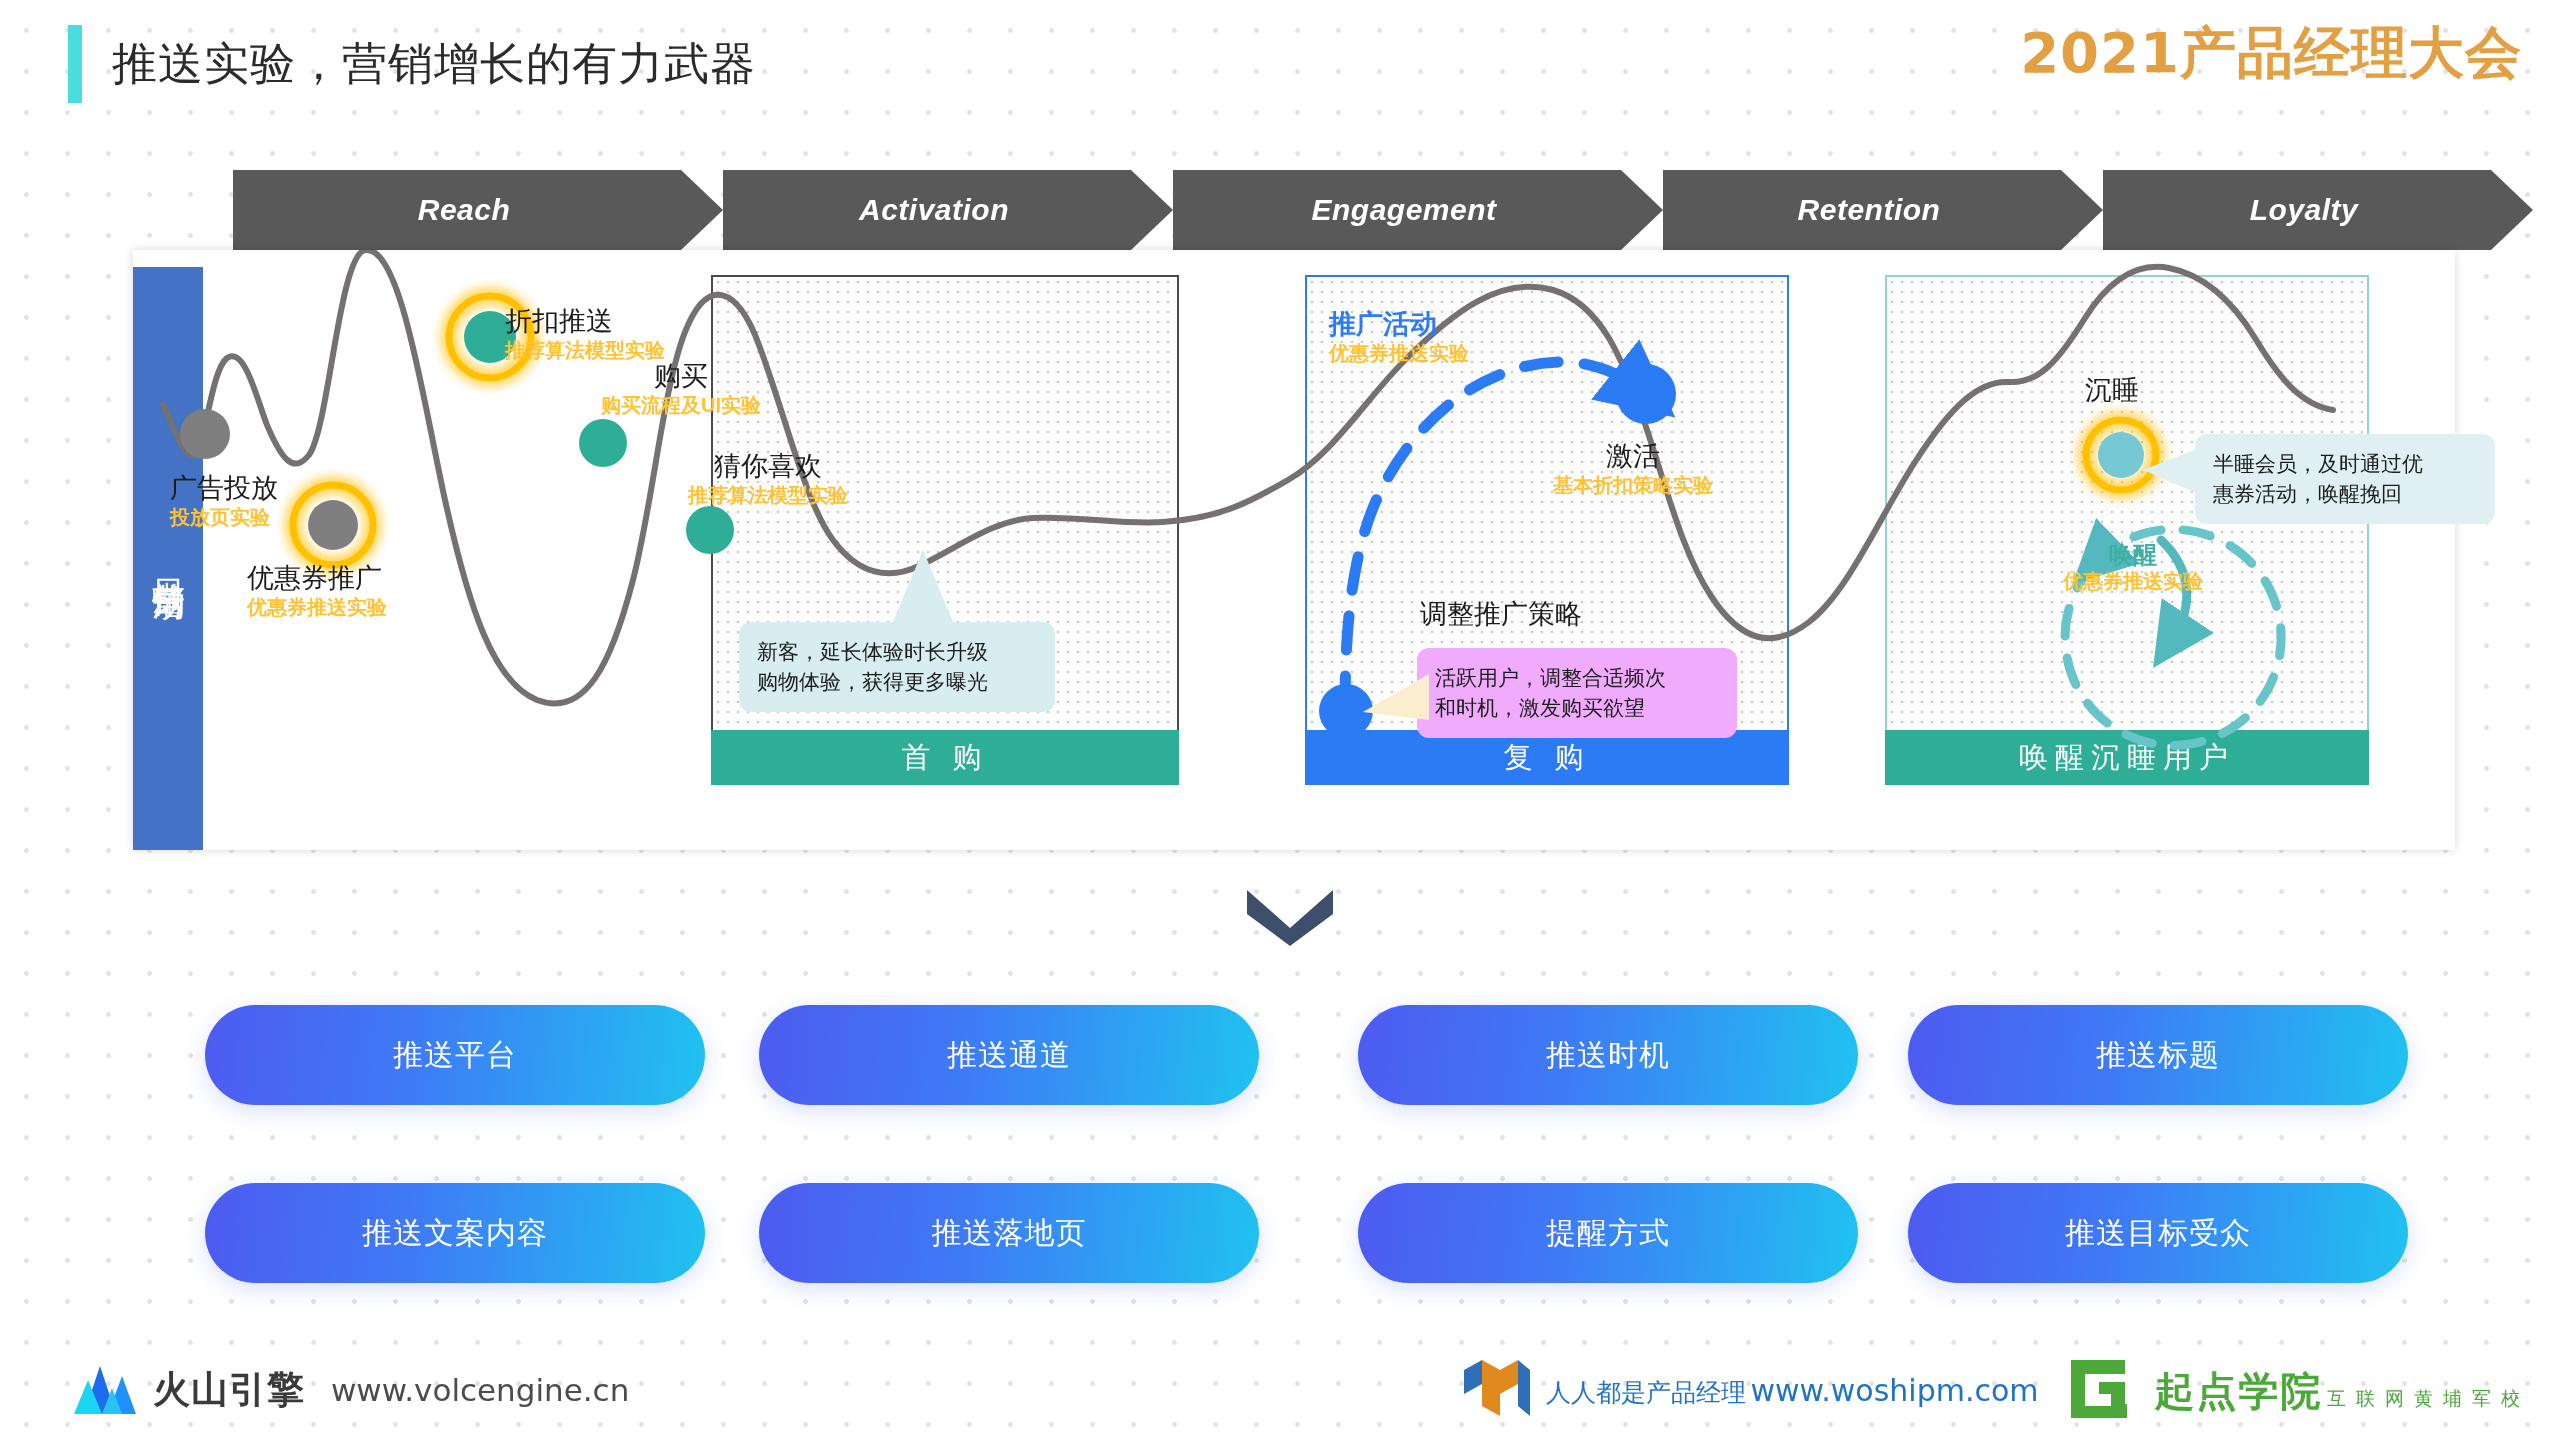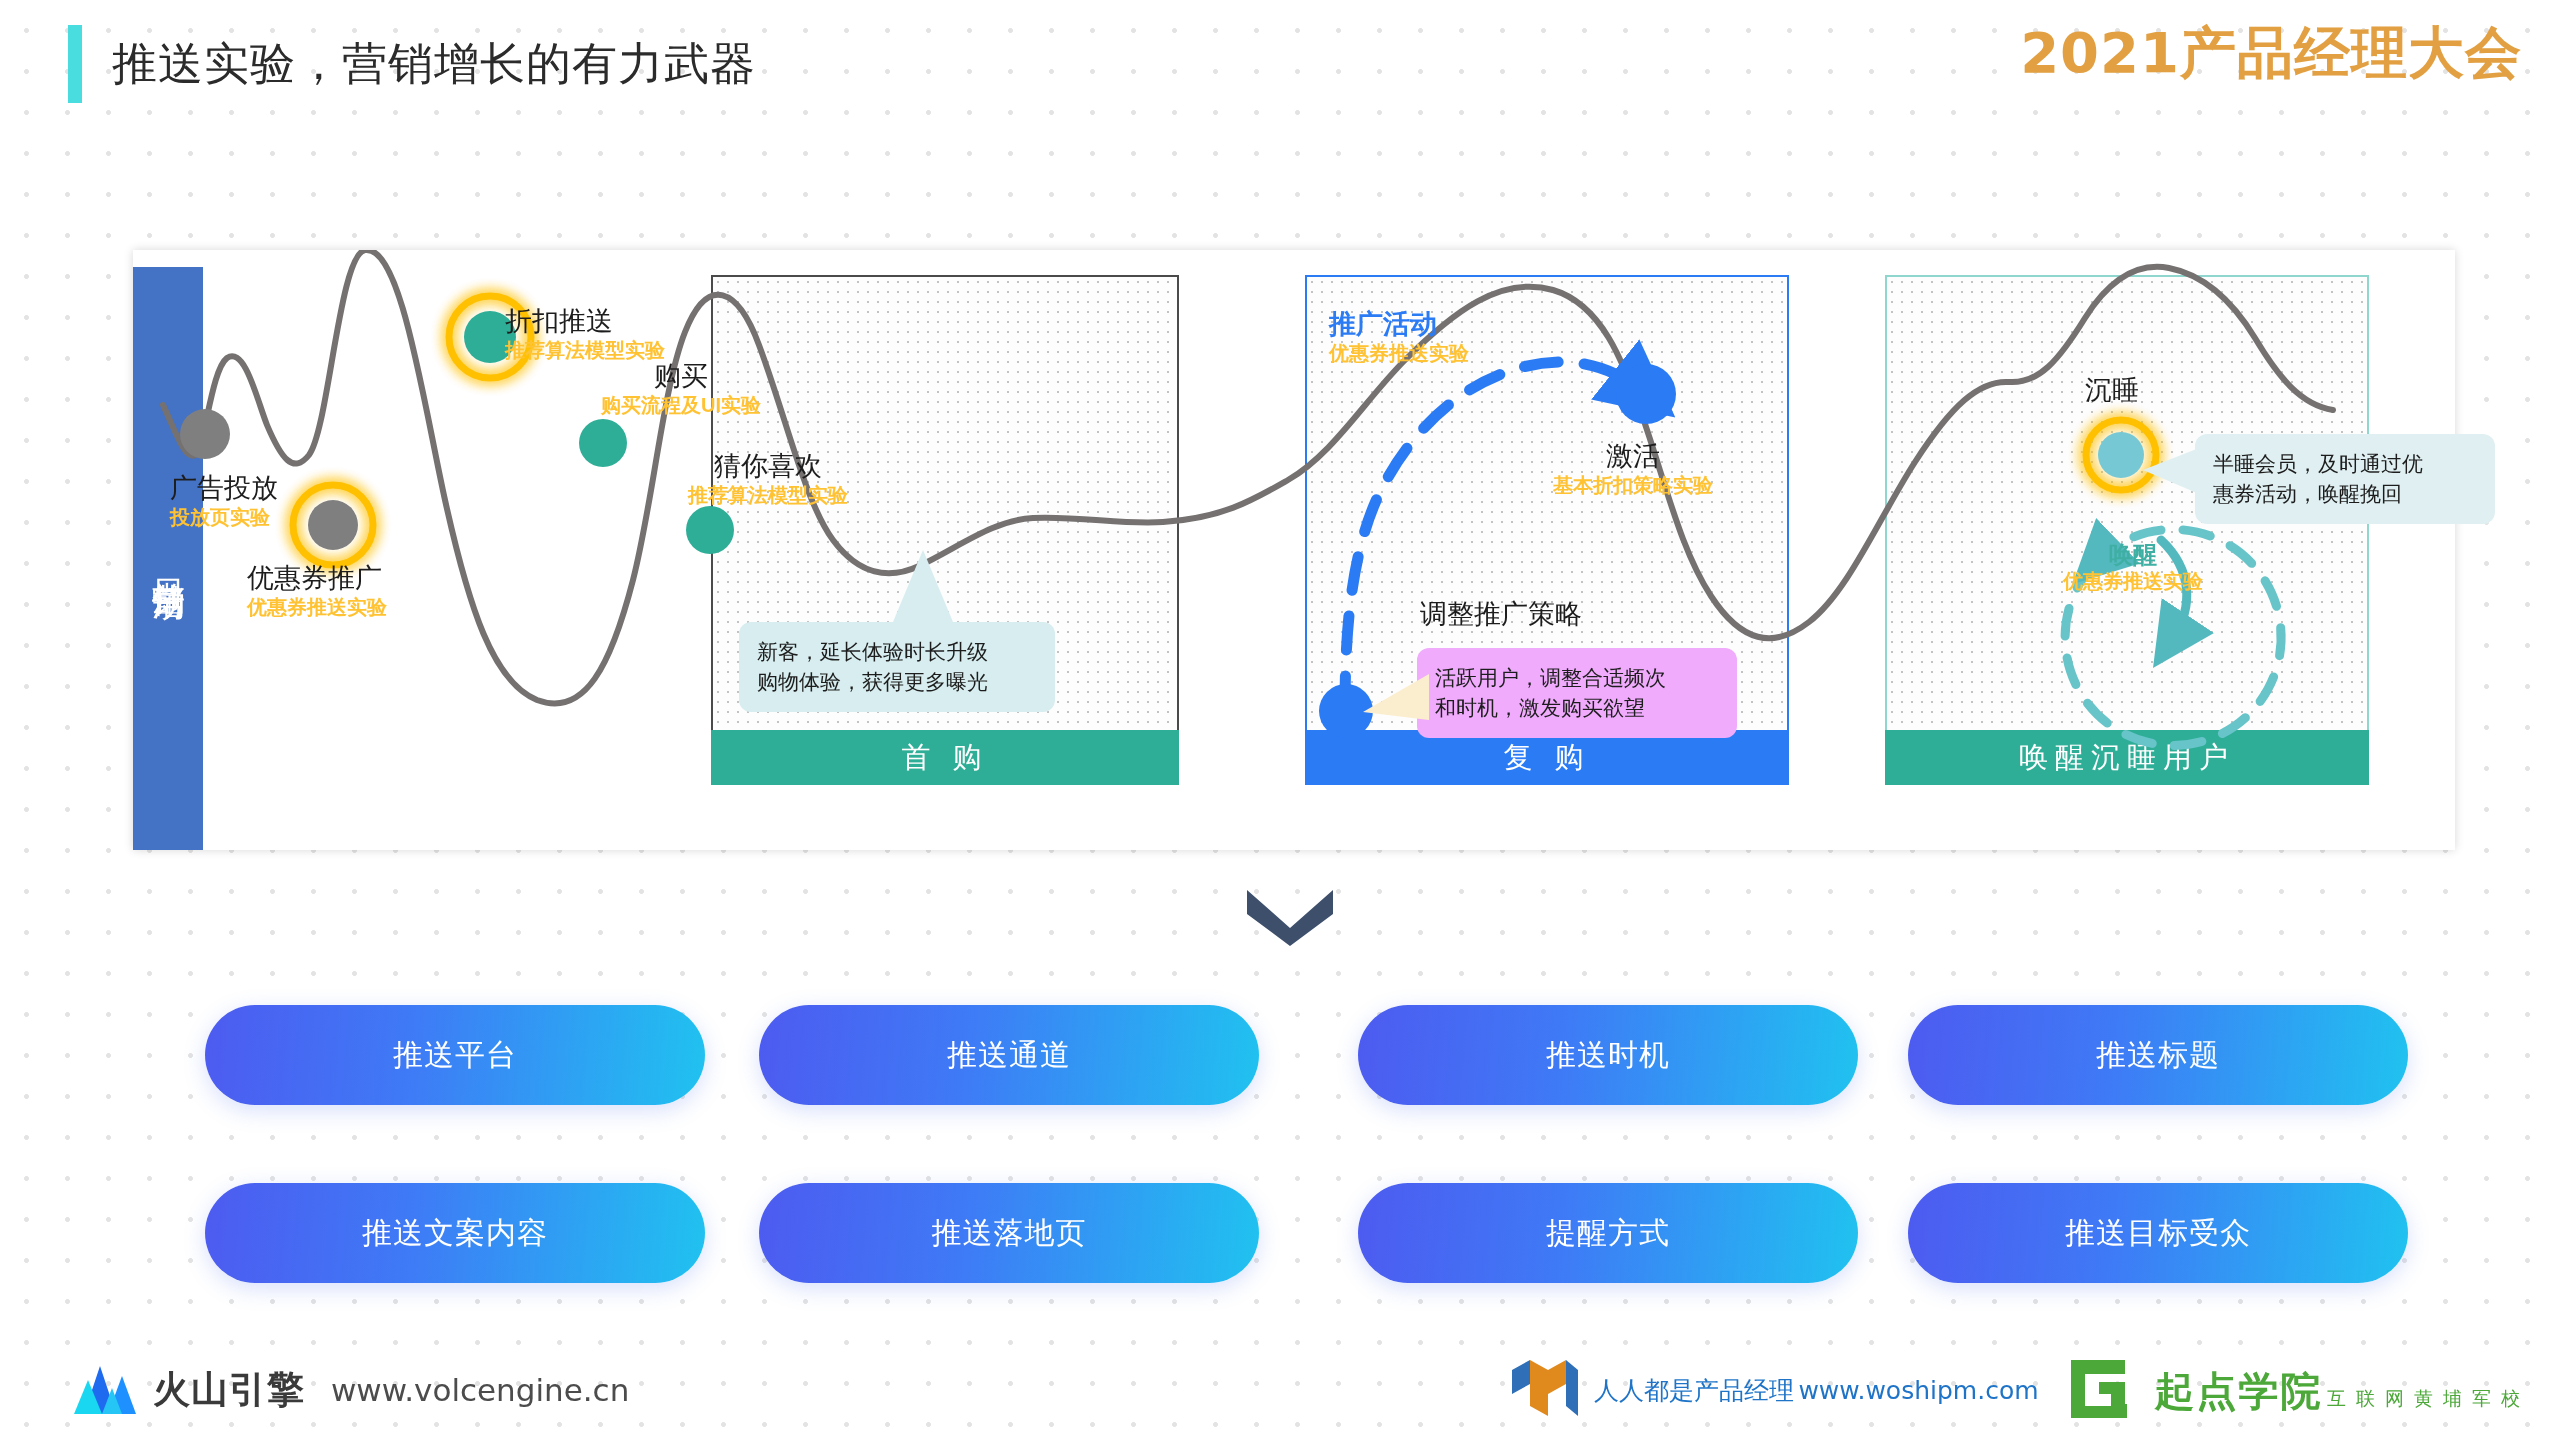--- a/index.html
+++ b/index.html
@@ -125,40 +125,57 @@
   
   .footer{ position:absolute; left:0; top:1352px; width:2560px; height:90px; }
   .fl{ position:absolute; left:72px; top:6px; display:flex; align-items:center; }
   .fl .wordmark{ font-size:37px; font-weight:bold; color:#3a3a3a; margin-left:9px; letter-spacing:1px;
                  font-family:"Liberation Sans","DejaVu Sans",sans-serif; }
   .fl .url{ font-size:31px; color:#4c4c4c; margin-left:26px;
             font-family:"DejaVu Sans","Liberation Sans",sans-serif; }
   .fr{ position:absolute; right:30px; top:2px; display:flex; align-items:center; }
   .wpm-txt{ margin-left:12px; line-height:1.17; }
   .wpm-txt .l1{ font-size:25px; color:#1F74C8; font-family:"Liberation Sans","DejaVu Sans",sans-serif; }
-  .wpm-txt .l2{ font-size:25px; color:#1F74C8; font-family:"DejaVu Sans","Liberation Sans",sans-serif; }
+  .wpm-txt .l2{ font-size:30px; color:#1F74C8; font-family:"DejaVu Sans","Liberation Sans",sans-serif; }
   .qd-txt{ margin-left:12px; line-height:1.1; }
   .qd-txt .l1{ font-size:40px; font-weight:bold; color:#4CA839; letter-spacing:2px;
                font-family:"Liberation Sans","DejaVu Sans",sans-serif; }
   .qd-txt .l2{ font-size:19px; color:#4CA839; letter-spacing:10px;
                font-family:"Liberation Sans","DejaVu Sans",sans-serif; }
 </style>
 </head>
 <body>
 
 <div class="page-dots"></div>
 
 <div class="stage">
 
   <div class="title-bar">
     <div class="title-accent"></div>
     <div class="title-text">推送实验，营销增长的有力武器</div>
   </div>
   <div class="conf-logo">2021产品经理大会</div>
 
+  <div class="chev-row">
+    <div class="chev" style="left:0px;width:490px;">
+      <span>Reach</span>
+      </div>
+    <div class="chev" style="left:490px;width:450px;">
+      <span>Activation</span>
+      </div>
+    <div class="chev" style="left:940px;width:490px;">
+      <span>Engagement</span>
+      </div>
+    <div class="chev" style="left:1430px;width:440px;">
+      <span>Retention</span>
+      </div>
+    <div class="chev" style="left:1870px;width:430px;">
+      <span>Loyalty</span>
+      </div>
+  </div>
 
   <div class="panel">
 
     <div class="vbar">日常营销活动</div>
 
     <div class="sbox teal" style="left:578px;width:468px;">
       <div class="body"></div>
       <div class="cap">首 购</div>
     </div>
     <div class="sbox blue" style="left:1172px;width:484px;">

